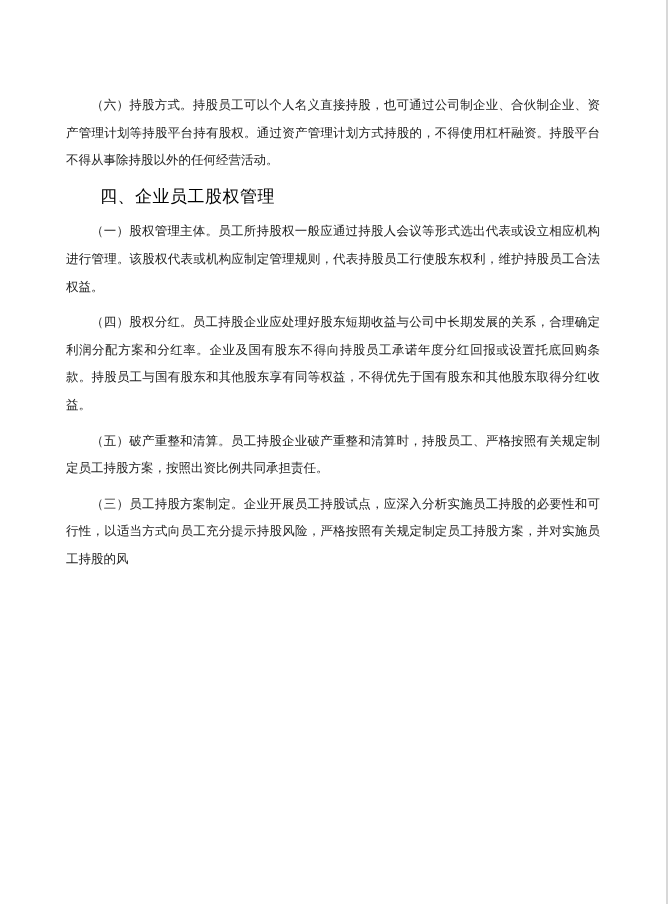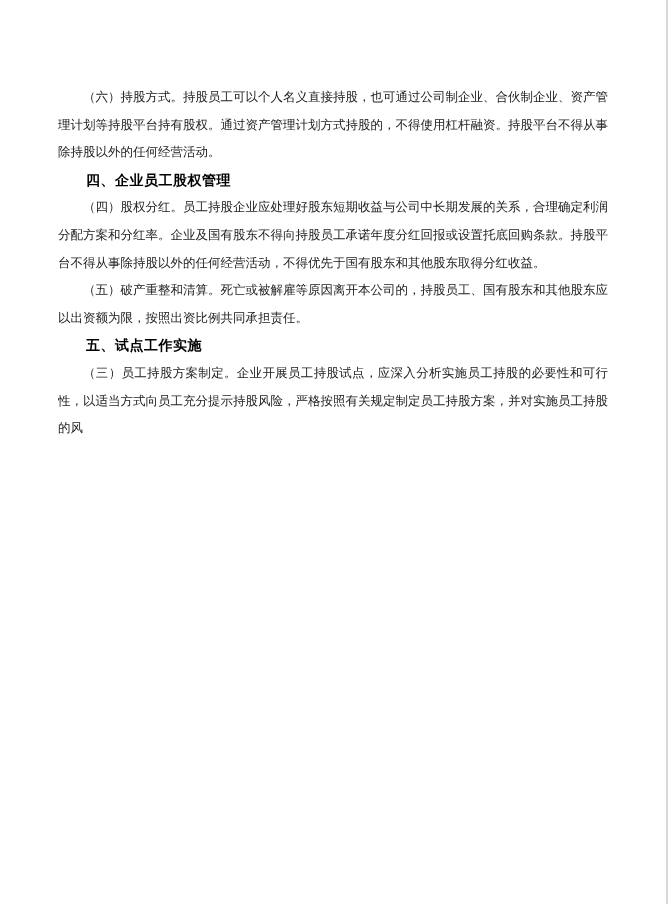--- a/index.html
+++ b/index.html
@@ -21,37 +21,37 @@
     position:absolute;left:666px;top:0;width:2px;height:904px;
     background:var(--edge-line);
   }
   .doc-body{
     position:absolute;left:58px;top:84px;width:550px;height:796px;
     overflow:hidden;
     font-size:12.5px;line-height:27.6px;color:var(--text-color);
     text-align:justify;
   }
   .doc-body p{
-    margin:0;padding:0;text-indent:2em;
+    margin:8px;padding:0;text-indent:2em;
     word-break:break-all;
   }
   .doc-body p.heading{
-    font-weight:bold;color:var(--heading-color);
-    font-size:14px;letter-spacing:0.5px;
+    font-weight:normal;color:var(--heading-color);
+    font-size:17px;letter-spacing:0.5px;
   }
 </style>
 </head>
 <body>
 
 <div class="page">
 
   <div class="doc-body">
     <p>（六）持股方式。持股员工可以个人名义直接持股，也可通过公司制企业、合伙制企业、资产管理计划等持股平台持有股权。通过资产管理计划方式持股的，不得使用杠杆融资。持股平台不得从事除持股以外的任何经营活动。</p>
     <p class="heading">四、企业员工股权管理</p>
-    <p>（四）股权分红。员工持股企业应处理好股东短期收益与公司中长期发展的关系，合理确定利润分配方案和分红率。企业及国有股东不得向持股员工承诺年度分红回报或设置托底回购条款。持股平台不得从事除持股以外的任何经营活动，不得优先于国有股东和其他股东取得分红收益。</p>
-    <p>（五）破产重整和清算。死亡或被解雇等原因离开本公司的，持股员工、国有股东和其他股东应以出资额为限，按照出资比例共同承担责任。</p>
-    <p class="heading">五、试点工作实施</p>
+    <p>（一）股权管理主体。员工所持股权一般应通过持股人会议等形式选出代表或设立相应机构进行管理。该股权代表或机构应制定管理规则，代表持股员工行使股东权利，维护持股员工合法权益。</p>
+    <p>（四）股权分红。员工持股企业应处理好股东短期收益与公司中长期发展的关系，合理确定利润分配方案和分红率。企业及国有股东不得向持股员工承诺年度分红回报或设置托底回购条款。持股员工与国有股东和其他股东享有同等权益，不得优先于国有股东和其他股东取得分红收益。</p>
+    <p>（五）破产重整和清算。员工持股企业破产重整和清算时，持股员工、严格按照有关规定制定员工持股方案，按照出资比例共同承担责任。</p>
     <p>（三）员工持股方案制定。企业开展员工持股试点，应深入分析实施员工持股的必要性和可行性，以适当方式向员工充分提示持股风险，严格按照有关规定制定员工持股方案，并对实施员工持股的风</p>
   </div>
 
   <div class="page-edge-line"></div>
 
 </div>
 
 </body></html>

